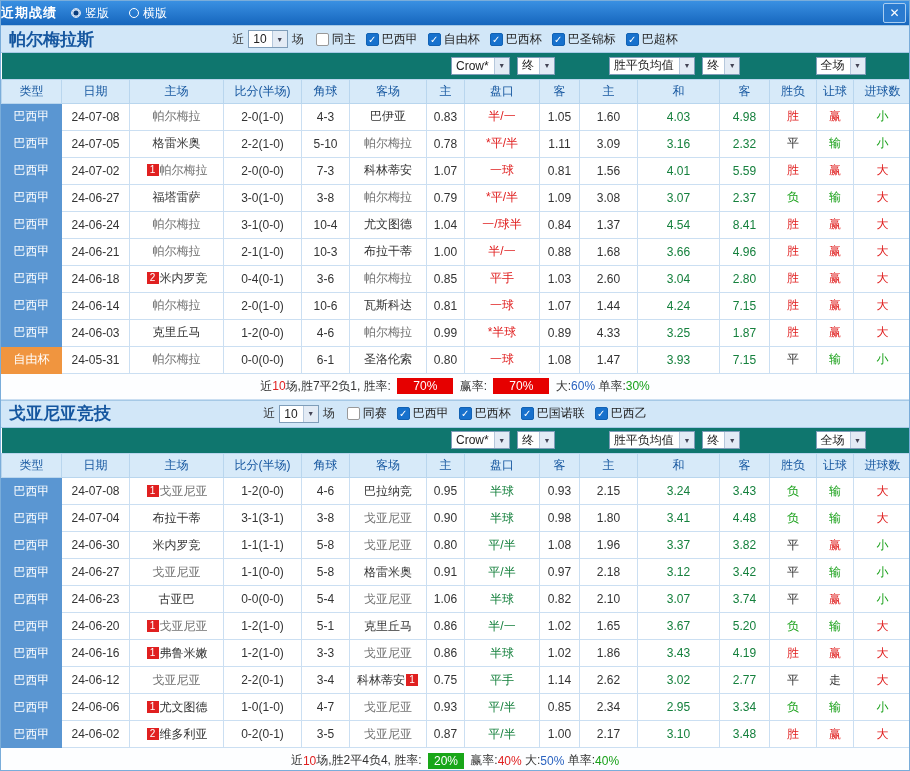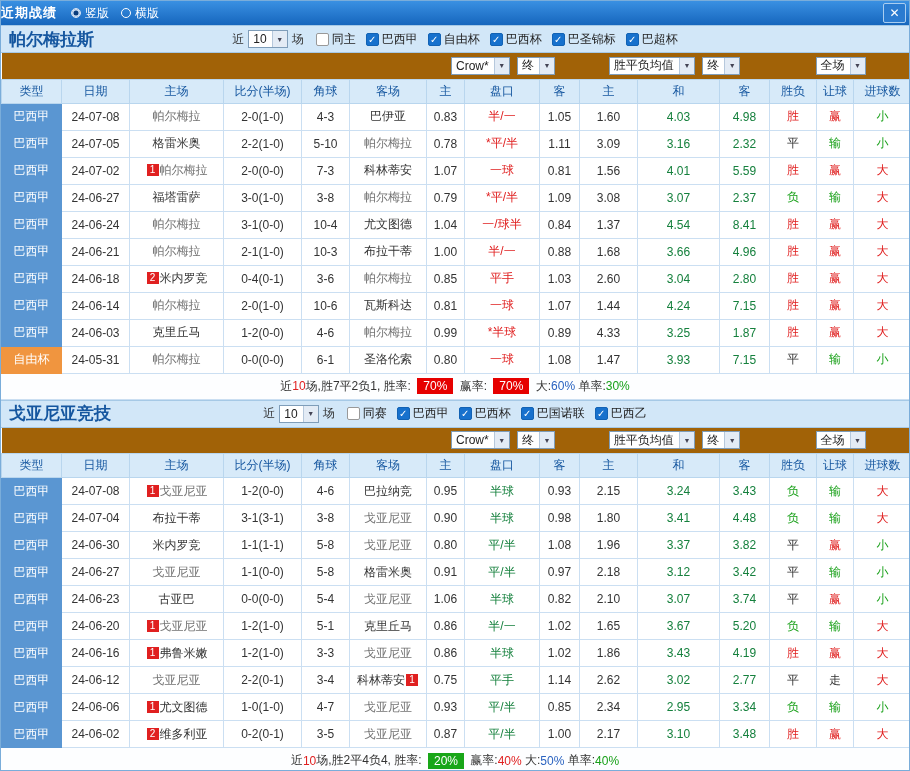--- a/index.html
+++ b/index.html
@@ -3,21 +3,21 @@
 <meta charset="utf-8">
 <style>
   *{box-sizing:border-box;margin:0;padding:0}
   html,body{background:#eef3f8}
   body{font-family:"Liberation Sans","DejaVu Sans",sans-serif;font-size:12px;color:#333}
   .app{width:910px;height:771px;margin:0 auto;background:#fff;border:1px solid #7aadda;overflow:hidden;position:relative}
 
   
   .titlebar{height:24px;background:linear-gradient(#3a90e2,#1666bd);display:flex;align-items:center;position:relative;color:#fff}
   .tb-title{font-weight:bold;font-size:13px;letter-spacing:1px}
-  .tb-radios{display:flex;gap:12px;margin-left:14px;font-size:12px}
+  .tb-radios{display:flex;gap:20px;margin-left:14px;font-size:12px}
   .radio-opt{display:flex;align-items:center;gap:4px;cursor:pointer}
   .radio-icon{width:10px;height:10px;border-radius:50%;border:1px solid #fff;background:transparent;display:inline-block}
   .radio-icon.selected{background:#0b3e7e;border:1px solid #d9e9fb;box-shadow:inset 0 0 0 1.5px #cfe2f6}
   .tb-close{position:absolute;right:3px;top:2px;width:23px;height:20px;background:#2a7bd0;border:1px solid #a9cdf0;border-radius:2px;color:#fff;font-weight:bold;font-size:12px;display:flex;align-items:center;justify-content:center;cursor:pointer}
 
   
   .section-header{height:28px;background:#d2e7f8;border-top:1px solid #a6c9e6;border-bottom:1px solid #a6c9e6;display:flex;align-items:center;position:relative}
   .team-title{position:absolute;left:8px;color:#15569f;font-weight:bold;font-size:17px}
   .header-controls{margin:0 auto;display:flex;align-items:center;gap:4px}
   .hc-text{color:#333}
@@ -29,41 +29,41 @@
 
   
   .cb-list{display:flex;align-items:flex-start;gap:10px;margin-left:8px}
   .cb-item{display:flex;align-items:center;gap:3px;cursor:pointer}
   .cb-box{width:13px;height:13px;border:1px solid #999;background:#fff;font-size:10px;line-height:11px;text-align:center;color:#fff;border-radius:2px}
   .cb-box.checked{background:#1771cd;border-color:#1262b4}
   .cb-label{color:#222}
 
   
   table.grid{width:100%;border-collapse:collapse;table-layout:fixed}
-  .filter-row td{height:26px;background:#a16207;text-align:center;border:none}
+  .filter-row td{height:26px;background:#0f766e;text-align:center;border:none}
   .filter-row .ui-select{margin:0 2px}
   .head-row th{height:24px;background:#d7eaf9;color:#15569f;font-weight:normal;font-size:12px;border:1px solid #b9d6ee;overflow:hidden;white-space:nowrap}
   tbody td{height:27px;text-align:center;border:1px solid #cbdff2;font-size:12px;background:#fff;overflow:hidden;white-space:nowrap}
   td.lg-blue{background:#5a96d2;color:#fff;border-color:#5a96d2}
   td.lg-orange{background:#f0953f;color:#fff;border-color:#f0953f}
   .card-badge{display:inline-block;min-width:12px;height:12px;line-height:12px;background:#e02020;color:#fff;font-size:10px;margin:0 1px;vertical-align:1px}
   .hl{color:#737373}
   .t-red{color:#e02020}
   .t-green{color:#18a018}
   .t-blue{color:#15803d}
   .t-plain{color:#333}
 
   
   .summary{height:26px;display:flex;align-items:center;justify-content:center;background:#fdfeff;border-bottom:1px solid #cbdff2}
   .summary span{white-space:pre}
   .sum-plain{color:#333}
   .sum-red-text{color:#e02020}
   .sum-green-text{color:#18a018}
   .sum-blue-text{color:#2a63c0}
-  .sum-red-badge{background:#e60000;color:#fff;padding:1px 6px;margin:0 3px}
+  .sum-red-badge{background:#e60000;color:#fff;padding:1px 16px;margin:0 3px}
   .sum-green-badge{background:#18a618;color:#fff;padding:1px 6px;margin:0 3px}
 </style>
 </head>
 <body>
 
 <div class="app">
 
   <div class="titlebar">
     <span class="tb-title">近期战绩</span>
     <span class="tb-radios">

